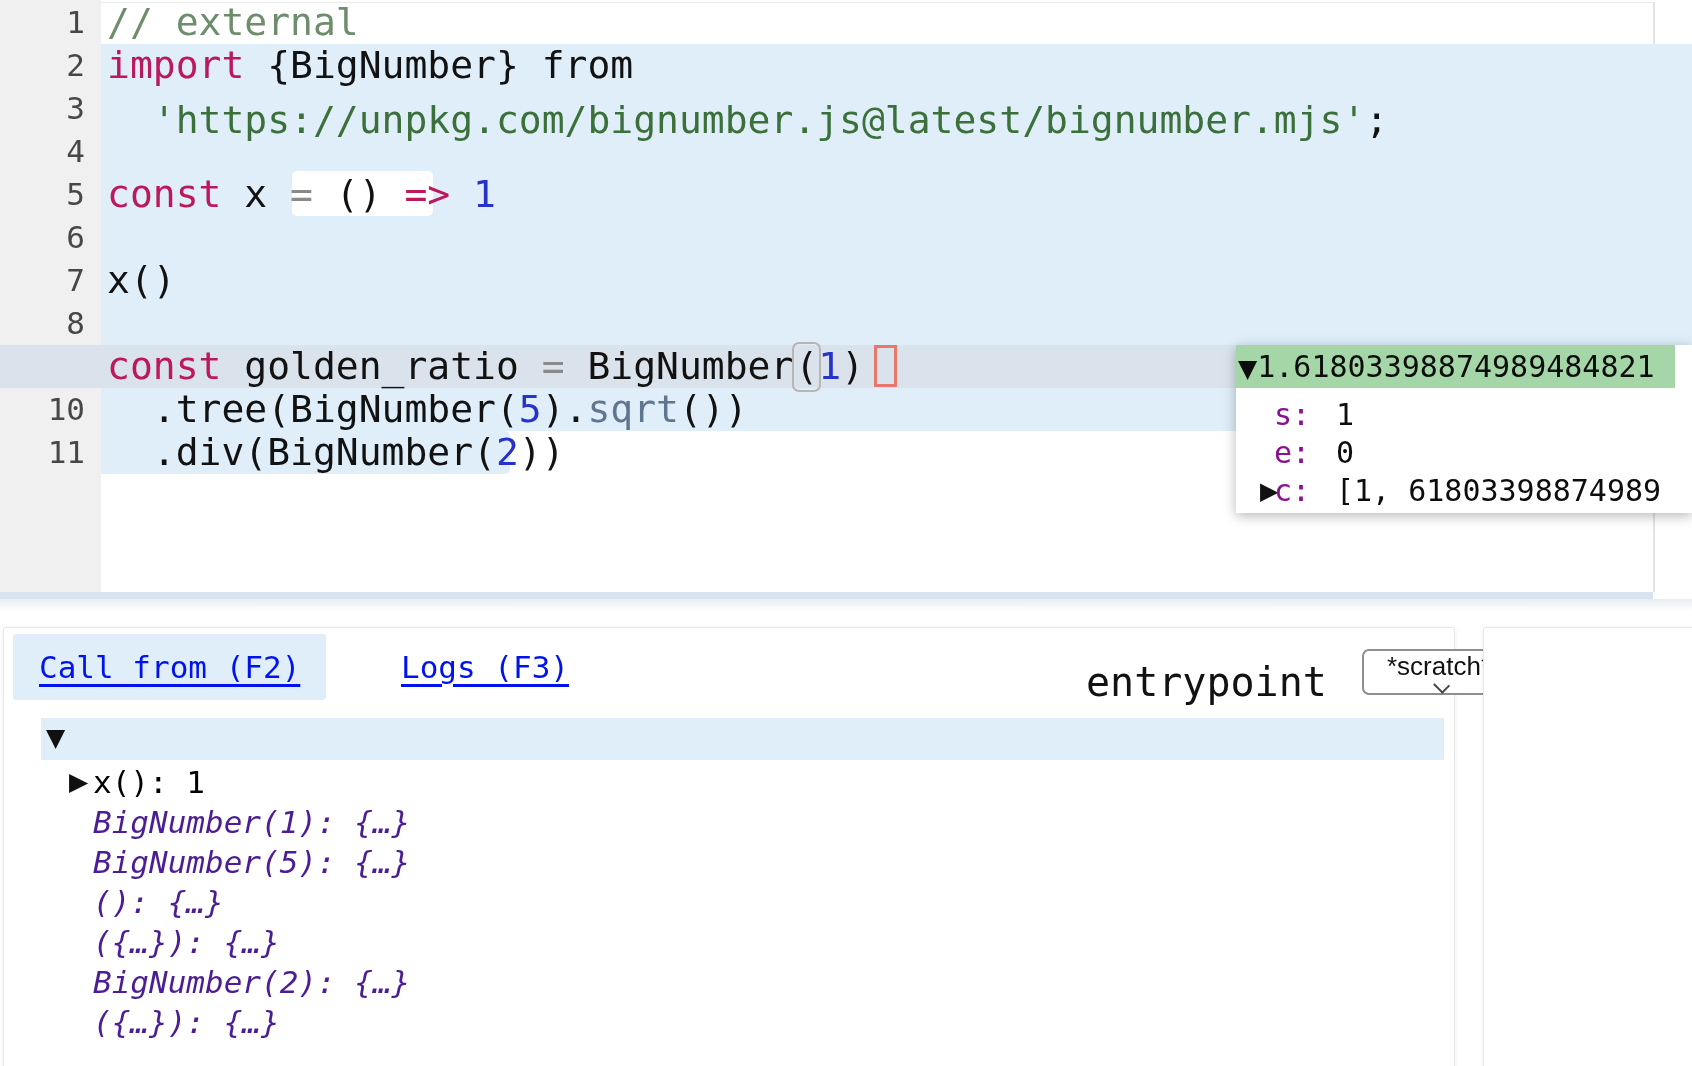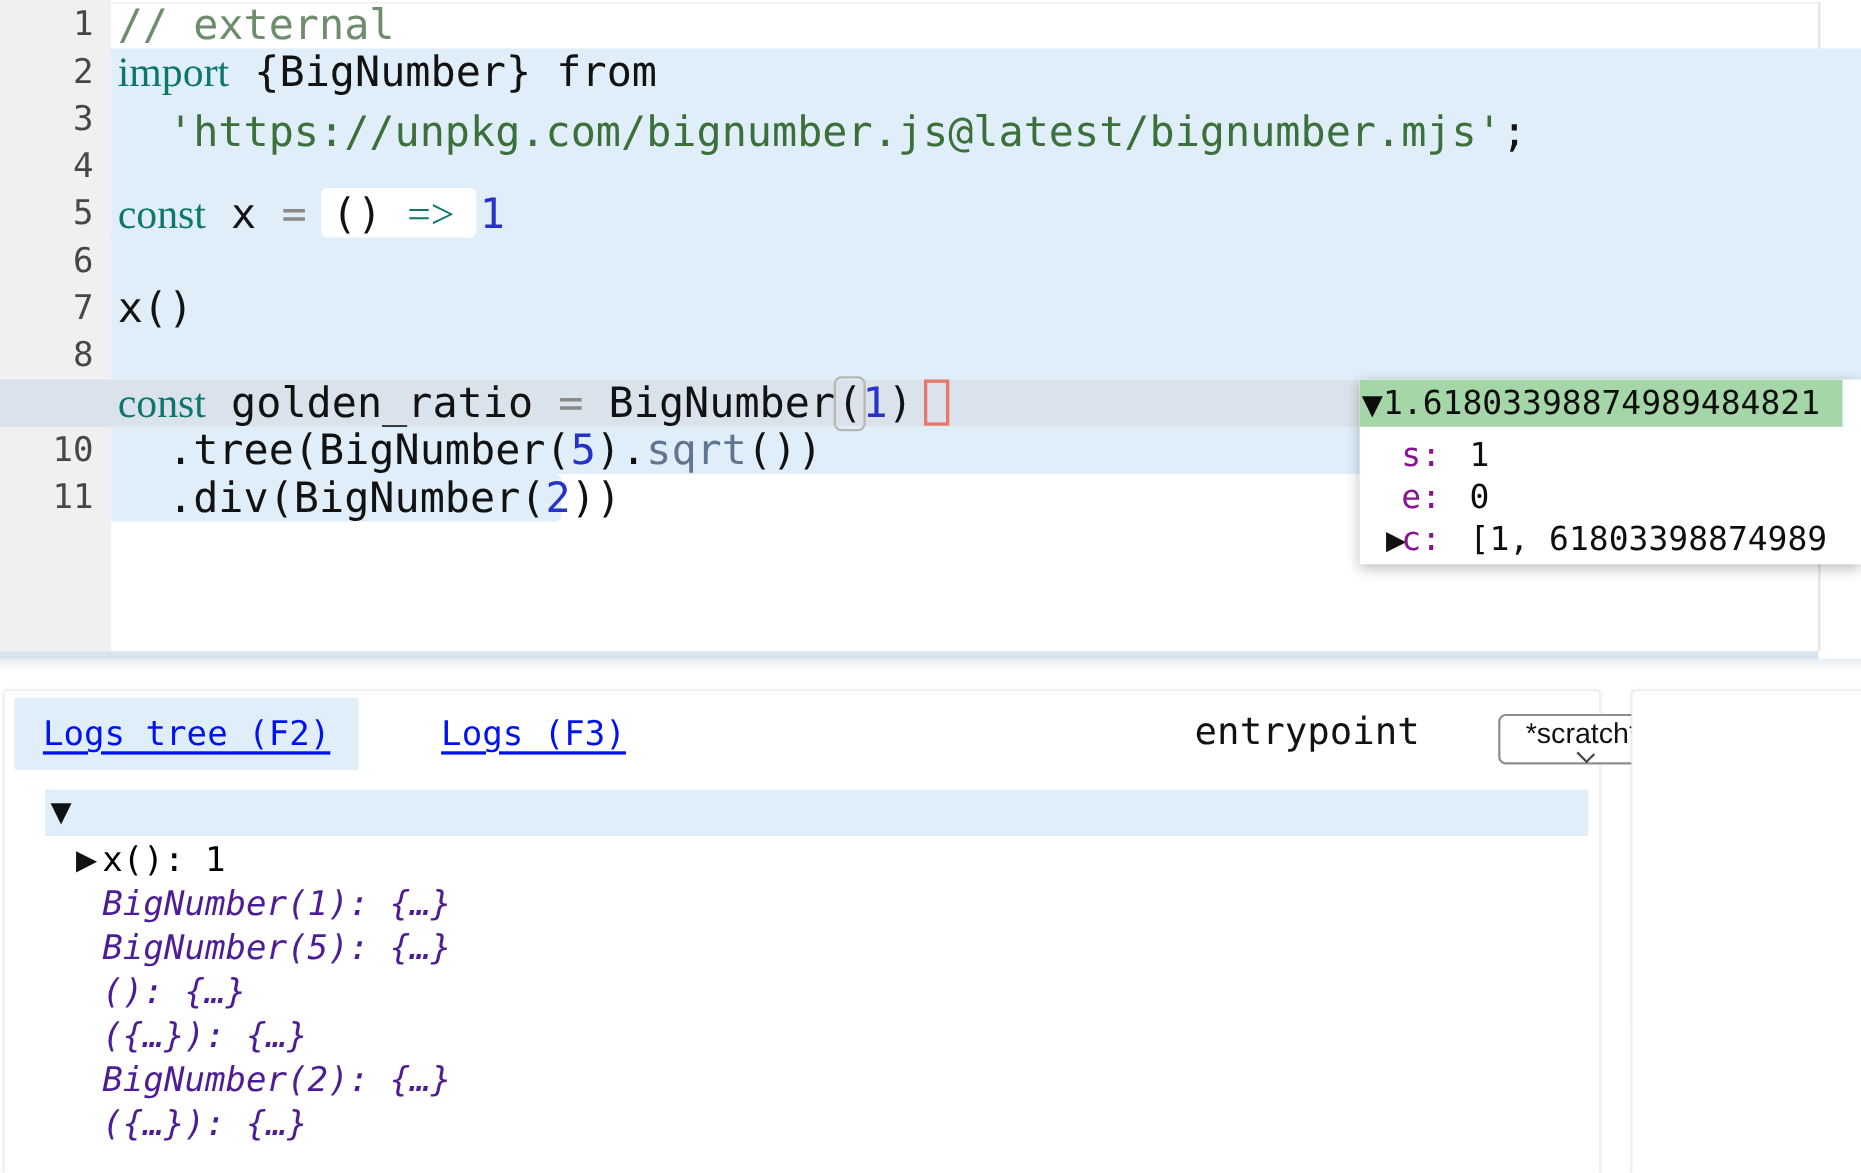--- a/index.html
+++ b/index.html
@@ -12,21 +12,21 @@
   .editor-topline{position:absolute;left:0;top:2px;width:1653px;height:1px;background:#ececec;}
   .gutter{position:absolute;left:0;top:0;width:101px;height:592px;background:#f0f0f0;}
   .gutter-num{position:absolute;left:0;width:85px;height:43px;line-height:43px;
     text-align:right;font-size:31px;color:#474747;}
   .line-bg{position:absolute;left:101px;width:1591px;height:43px;}
   .line-bg.blue{background:#dfeef9;}
   .line-bg.gray{left:0;width:1692px;background:#dae3eb;}
   .line-bg.blue-partial{background:#dfeef9;width:409px;border-radius:0 5px 5px 0;}
   .code-line{position:absolute;left:107px;height:43px;line-height:43px;font-size:38px;
     color:#121212;white-space:pre;z-index:2;}
-  .tk-keyword{color:#0f766e;font-family:Liberation Serif, serif;}
+  .tk-keyword{color:#be185d;}
   .tk-number{color:#2632c8;}
   .tk-comment{color:#6d8d6d;}
   .tk-string{color:#3b703b;}
   .tk-operator{color:#8a8a8a;}
   .tk-property{color:#60758f;}
   .tk-plain{color:#121212;}
   .tk-paren-box{border:2px solid #b9b5b1;border-radius:7px;padding:0 1px 2px 1px;margin:0 -3px 0 -1px;}
   .tk-cursor{display:inline-block;width:17px;height:36px;border:3px solid #e8786c;
     vertical-align:-8px;margin-left:10px;background:transparent;}
   .white-expr-box{position:absolute;left:292px;top:171px;width:141px;height:45px;
@@ -52,22 +52,22 @@
   
   .panel-main{position:absolute;left:3px;top:627px;width:1450px;height:450px;background:#fff;
     border:1px solid #e7e7e7;border-radius:3px;box-shadow:0 1px 5px rgba(0,0,0,.07);}
   .panel-right{position:absolute;left:1483px;top:627px;width:215px;height:450px;background:#fff;
     border:1px solid #e7e7e7;border-radius:3px;box-shadow:0 1px 5px rgba(0,0,0,.07);}
   .tab{position:absolute;top:6px;height:66px;line-height:66px;font-size:31px;
     color:#0013ee;text-decoration:underline;text-decoration-thickness:2.5px;
     text-underline-offset:6px;white-space:pre;cursor:pointer;}
   .tab.active{background:#dfeef9;border-radius:3px;padding:0 26px;left:9px;}
   .tab.inactive{left:397px;}
-  .entry-label{position:absolute;left:1082px;top:4px;height:66px;line-height:66px;
-    font-size:34px;color:#121212;}
+  .entry-label{position:absolute;left:1082px;top:21px;height:66px;line-height:66px;
+    font-size:40px;color:#121212;}
   .entry-select{position:absolute;left:1358px;top:21px;width:152px;height:46px;
     border:2px solid #8e8e8e;border-radius:7px;background:#fff;display:flex;
     align-items:center;justify-content:space-between;padding:0 10px 0 12px;box-sizing:border-box;
     font-family:Liberation Sans, sans-serif;font-size:26px;color:#111;cursor:pointer;flex-direction:column;}
   .chevron{width:11px;height:11px;border-right:2.5px solid #444;border-bottom:2.5px solid #444;
     transform:rotate(45deg) translateY(-3px);}
   .tree-row{position:absolute;height:40px;line-height:40px;font-size:31px;white-space:pre;}
   .tree-row .bg{position:absolute;left:37px;top:0;width:1403px;height:42px;background:#dfeef9;}
   .tree-arrow{position:absolute;top:0;font-family:"DejaVu Sans",sans-serif;font-size:25px;color:#111;}
   .tree-text{position:absolute;top:0;}
@@ -143,21 +143,21 @@
       </div>
       <div class="insp-row" style="top: 127px;">
         <span class="insp-arrow">▶</span>
         <span class="insp-key">c:</span>
         <span class="insp-val">[1, 61803398874989</span>
       </div>
     </div>
 </div>
 
 <div class="panel-main">
-  <div class="tab active">Logs tree (F2)</div>
+  <div class="tab active">Call from (F2)</div>
   <div class="tab inactive">Logs (F3)</div>
   <div class="entry-label">entrypoint</div>
   <div class="entry-select">
     <span>*scratch*</span>
     <span class="chevron"></span>
   </div>
   <div id="tree-rows">
       <div class="tree-row" style="top: 90px; left: 0px; width: 1450px;"><div class="bg"></div><span class="tree-arrow" style="left: 42px;">▼</span></div>
       <div class="tree-row" style="top: 134px; left: 0px; width: 1450px;"><span class="tree-arrow" style="left: 65px;">▶</span><span class="tree-text call" style="left: 89px;">x(): 1</span></div>
       <div class="tree-row" style="top: 174px; left: 0px; width: 1450px;"><span class="tree-text native" style="left: 89px;">BigNumber(1): {…}</span></div>

